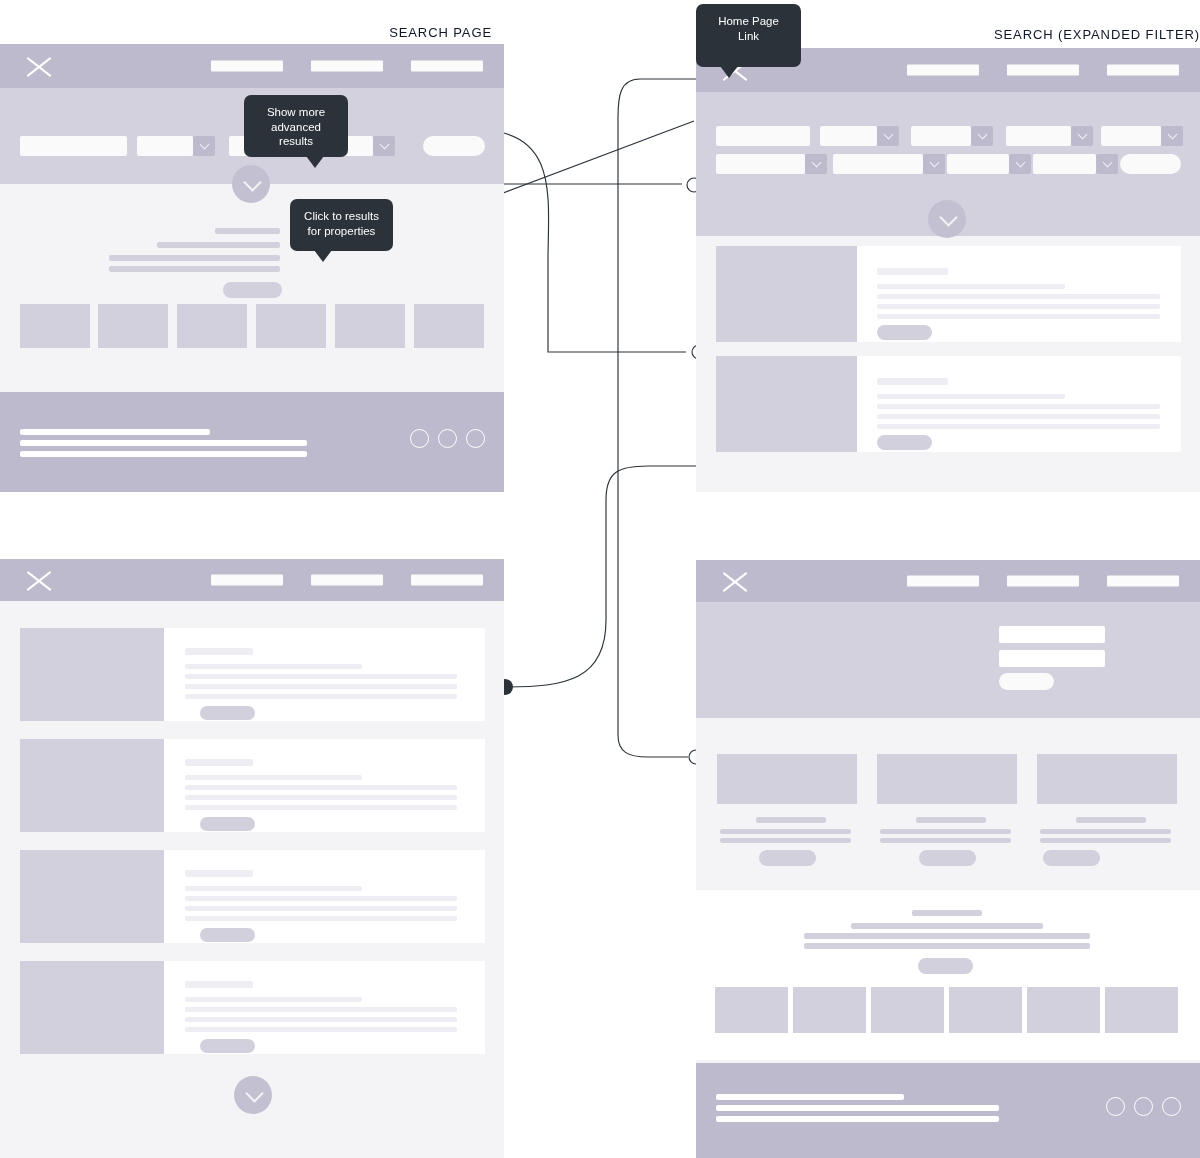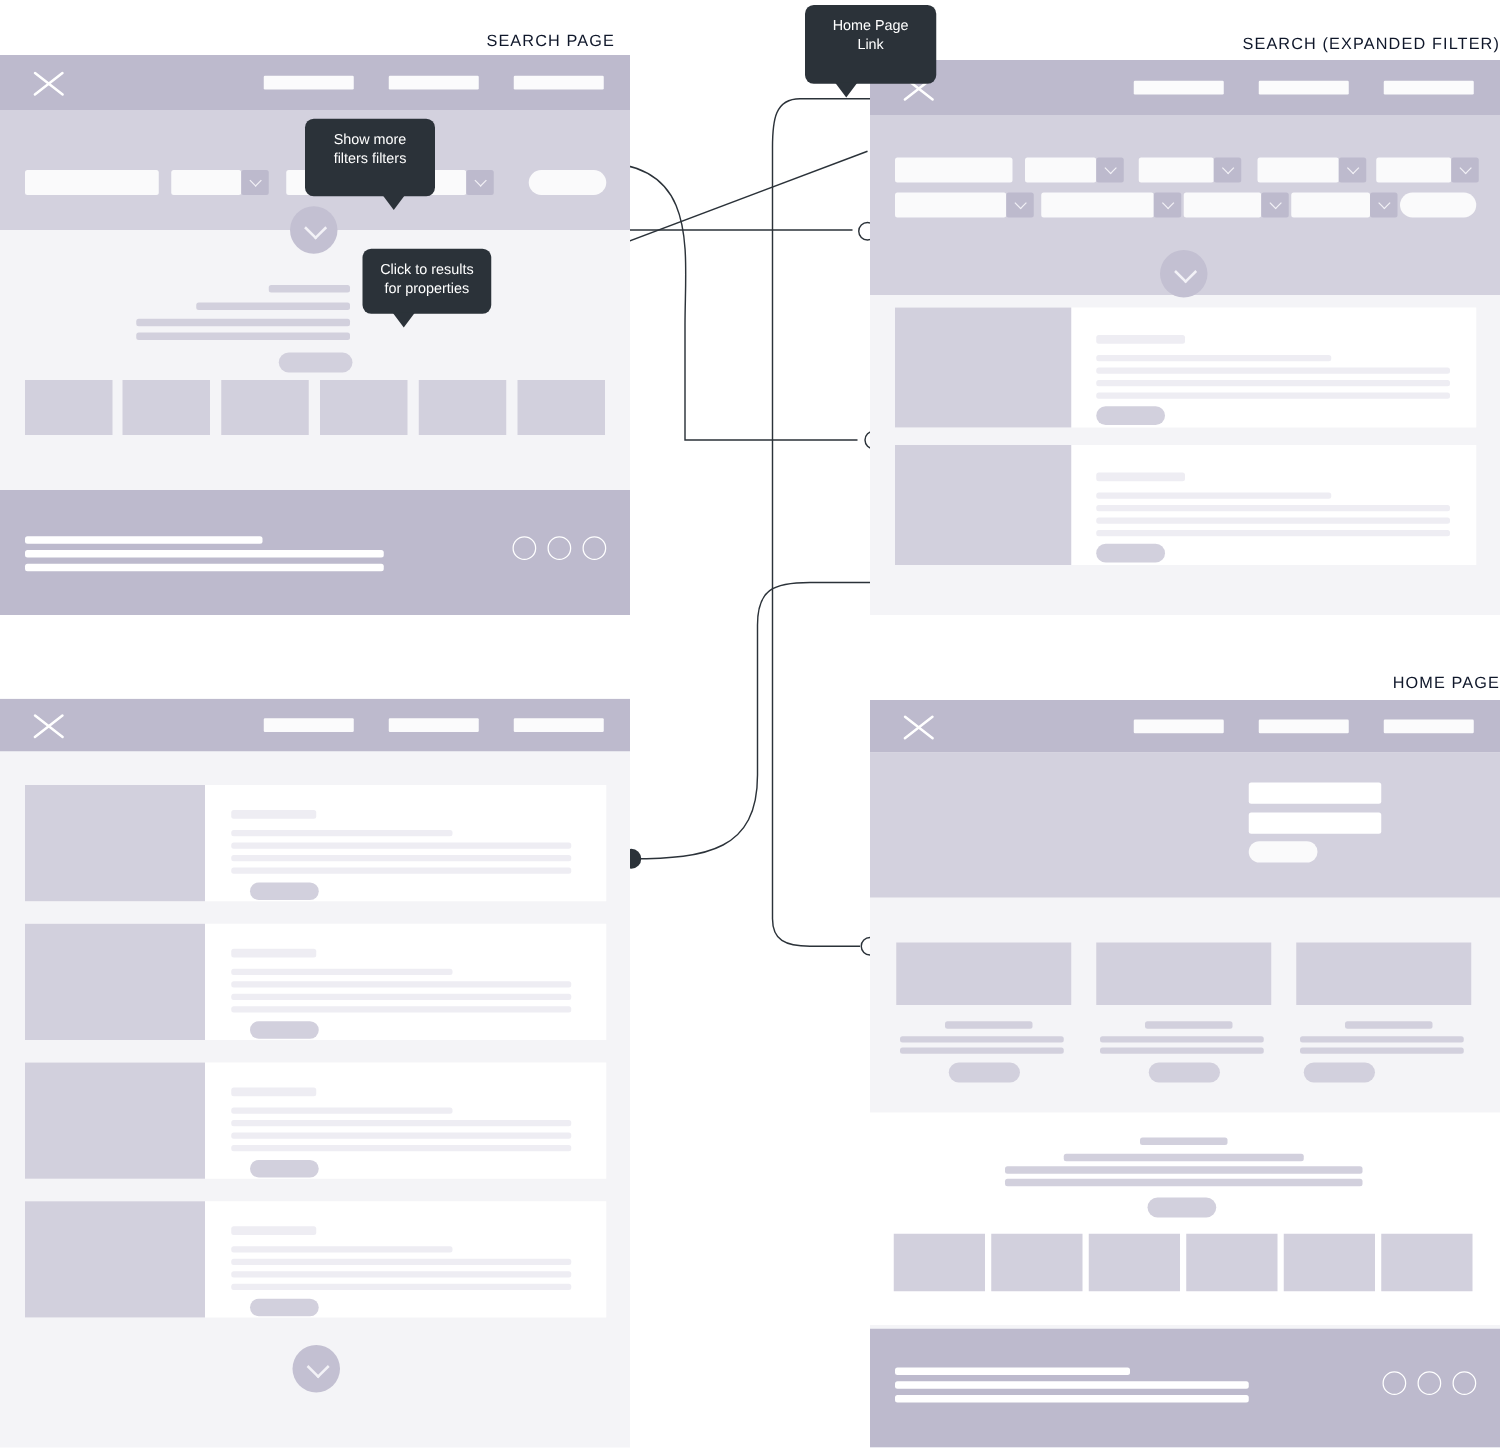--- a/index.html
+++ b/index.html
@@ -279,21 +279,20 @@
       <div class="ln-soft" style="left:165px;top:36px;width:177px;height:5px;"></div>
       <div class="ln-soft" style="left:165px;top:46px;width:272px;height:5px;"></div>
       <div class="ln-soft" style="left:165px;top:56px;width:272px;height:5px;"></div>
       <div class="ln-soft" style="left:165px;top:66px;width:272px;height:5px;"></div>
       <div class="pill" style="left:180px;top:78px;width:55px;height:14px;"></div>
     </div>
 
     <div class="chev-btn" style="left:234px;top:517px;"></div>
   </div>
 
-  <div class="screen-title" style="left:696px;top:538px;width:504px;">HOME PAGE</div>
 
   <div class="frame" style="left:696px;top:560px;width:504px;height:598px;">
 
     <div class="navbar" style="height:42px;">
       <div class="logo-x"></div>
       <div class="nav-item" style="left:211px;width:72px;"></div>
       <div class="nav-item" style="left:311px;width:72px;"></div>
       <div class="nav-item" style="left:411px;width:72px;"></div>
     </div>
 
@@ -340,20 +339,20 @@
       <div class="ln-w" style="left:20px;top:31px;width:188px;height:6px;"></div>
       <div class="ln-w" style="left:20px;top:42px;width:283px;height:6px;"></div>
       <div class="ln-w" style="left:20px;top:53px;width:283px;height:6px;"></div>
       <div class="f-circle" style="left:410px;top:34px;"></div>
       <div class="f-circle" style="left:438px;top:34px;"></div>
       <div class="f-circle" style="left:466px;top:34px;"></div>
     </div>
   </div>
 
 
-  <div class="tip arrow-right" style="left:244px;top:95px;width:104px;height:62px;">Show more filters filters</div>
+  <div class="tip arrow-right" style="left:244px;top:95px;width:104px;height:62px;">Show more advanced results</div>
 
   <div class="tip arrow-left" style="left:290px;top:199px;width:103px;height:52px;">Click to results for properties</div>
 
-  <div class="tip arrow-left" style="left:644px;top:4px;width:105px;height:63px;">Home Page Link</div>
+  <div class="tip arrow-left" style="left:696px;top:4px;width:105px;height:63px;">Home Page Link</div>
 
 
 </div>
 
 </body></html>

